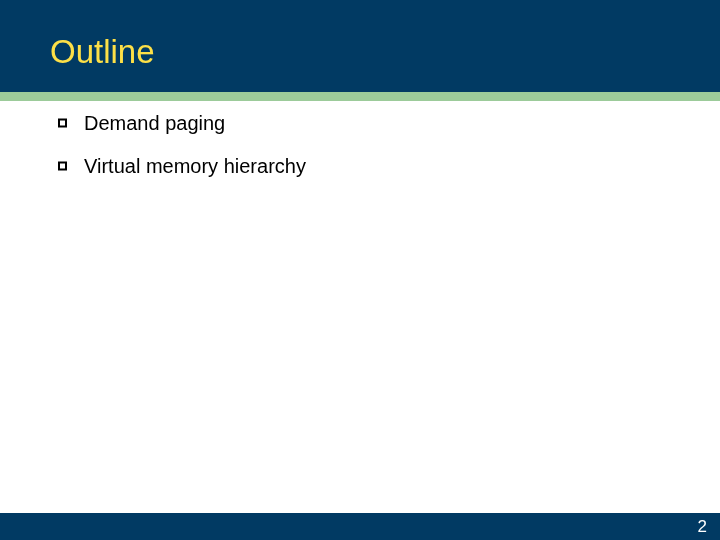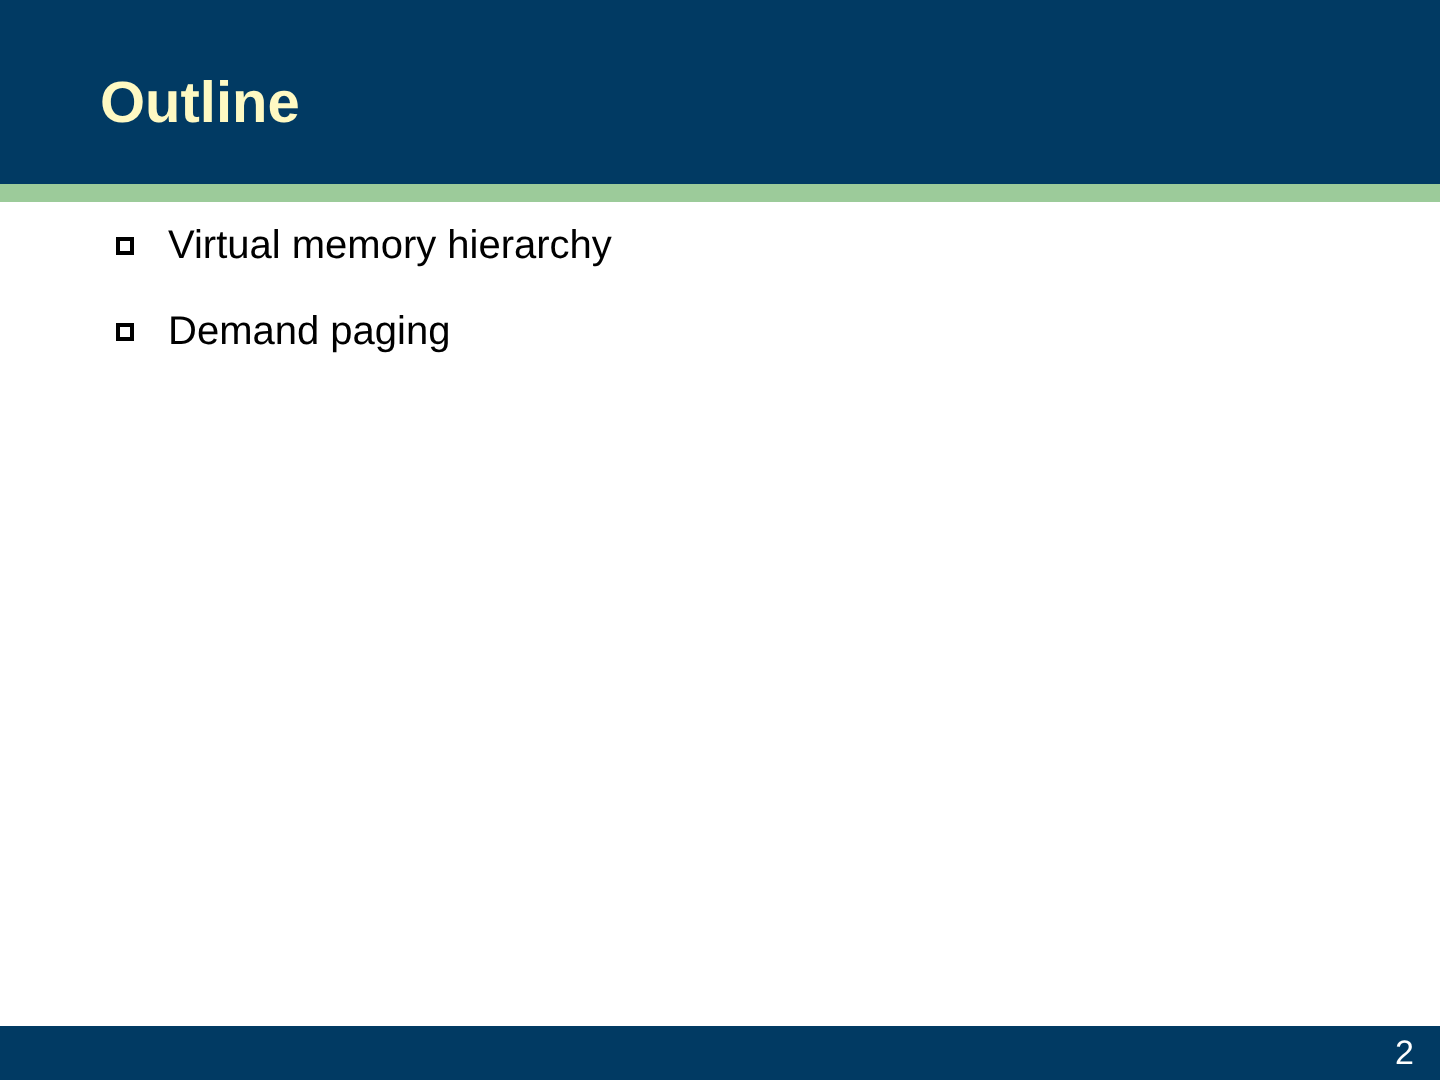--- a/index.html
+++ b/index.html
@@ -26,23 +26,23 @@
     left: 0;
     top: 0;
     width: 720px;
     height: 92px;
     background: #013a63;
   }
   .slide-title {
     position: absolute;
     left: 50px;
     top: 34px;
-    font-size: 29px;
-    font-weight: bold;
-    color: #fef9c3;
+    font-size: 33px;
+    font-weight: normal;
+    color: #fde047;
     letter-spacing: 0px;
     line-height: 36px;
     white-space: nowrap;
   }
 
   
   .accent-band {
     position: absolute;
     left: 0;
     top: 92px;
@@ -120,26 +120,26 @@
     <div class="slide-title">Outline</div>
   </div>
 
   <div class="accent-band"></div>
 
   <div class="body-area">
     <ul class="bullet-list">
 
       <li class="bullet-item">
         <span class="bullet-marker"></span>
-        <span class="bullet-text">Virtual memory hierarchy</span>
+        <span class="bullet-text">Demand paging</span>
       </li>
 
       <li class="bullet-item">
         <span class="bullet-marker"></span>
-        <span class="bullet-text">Demand paging</span>
+        <span class="bullet-text">Virtual memory hierarchy</span>
       </li>
 
     </ul>
   </div>
 
   <div class="footer-band">
     <div class="page-number">2</div>
   </div>
 
 </div>

